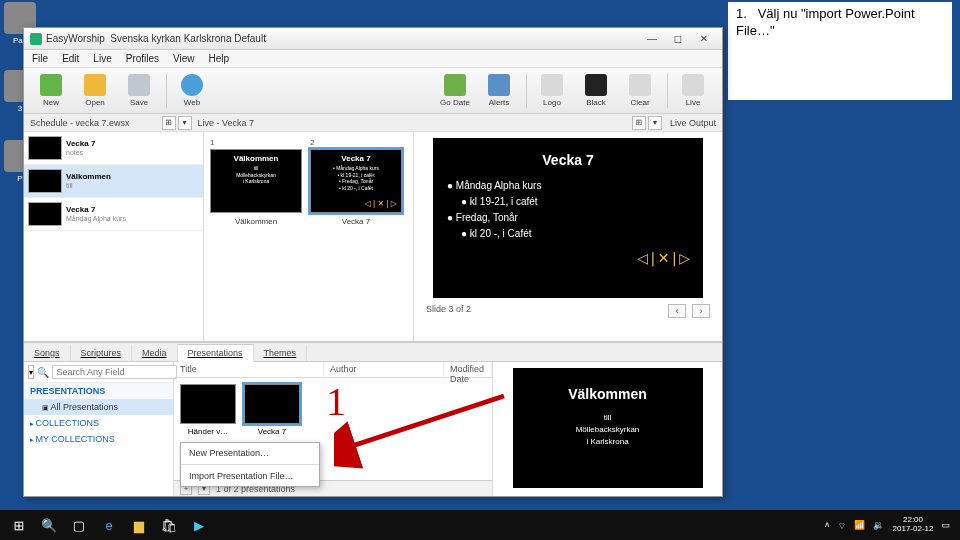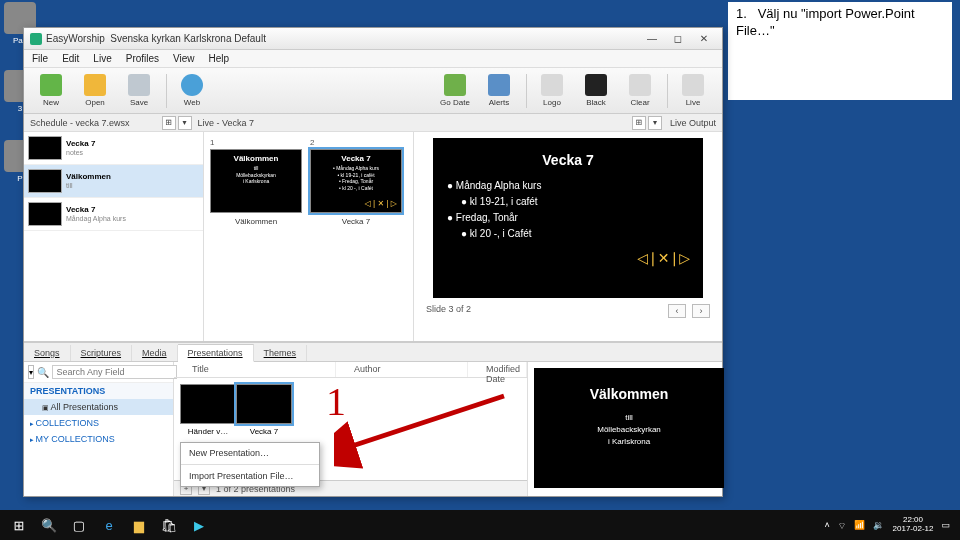--- a/index.html
+++ b/index.html
@@ -70,24 +70,24 @@
 .search .mag { font-size: 10px; color: #777; }
 .search input { flex: 1; border: 1px solid #ccc; font-size: 9px; padding: 1px 3px; height: 14px; }
 .side-sec { font-size: 9px; font-weight: 700; color: #1565c0; padding: 3px 6px; background: #f5f8fc; }
 .side-item { font-size: 9px; padding: 3px 6px 3px 18px; color: #333; }
 .side-item.sel { background: #d4e6f7; }
 .side-coll { font-size: 9px; padding: 3px 6px; color: #1565c0; }
 .side-coll:before { content: "▸ "; font-size: 7px; }
 
 .listarea { flex: 1; display: flex; flex-direction: column; position: relative; }
 .listhead { height: 16px; border-bottom: 1px solid #ddd; display: flex; font-size: 9px; color: #555; }
-.listhead span { padding: 2px 6px; border-right: 1px solid #eee; margin-left: 12px; }
+.listhead span { padding: 2px 6px; border-right: 1px solid #eee; }
 .lh-title { width: 150px; } .lh-author { width: 120px; } .lh-mod { flex: 1; }
 
-.prescards { padding: 6px; display: flex; }
+.prescards { padding: 6px; display: flex; gap: 8px; }
 .prescard { width: 56px; font-size: 8px; text-align: center; }
 .prescard .pc-th { width: 56px; height: 40px; background: #000; border: 1px solid #888; margin-bottom: 3px; padding: 2px; color: #fff; font-size: 4px; overflow: hidden; }
 .prescard.sel .pc-th { outline: 2px solid #5aa3e0; }
 
 .ctxmenu { position: absolute; left: 6px; top: 80px; width: 140px; background: #fff; border: 1px solid #aaa; box-shadow: 2px 2px 6px rgba(0,0,0,.25); font-size: 9px; }
 .ctxmenu div { padding: 5px 8px; color: #333; }
 .ctxmenu hr { border: none; border-top: 1px solid #ddd; margin: 1px 0; }
 .ctxmenu .hl { background: #d4e6f7; }
 
 .arrow { position: absolute; left: 160px; top: 24px; pointer-events: none; }

